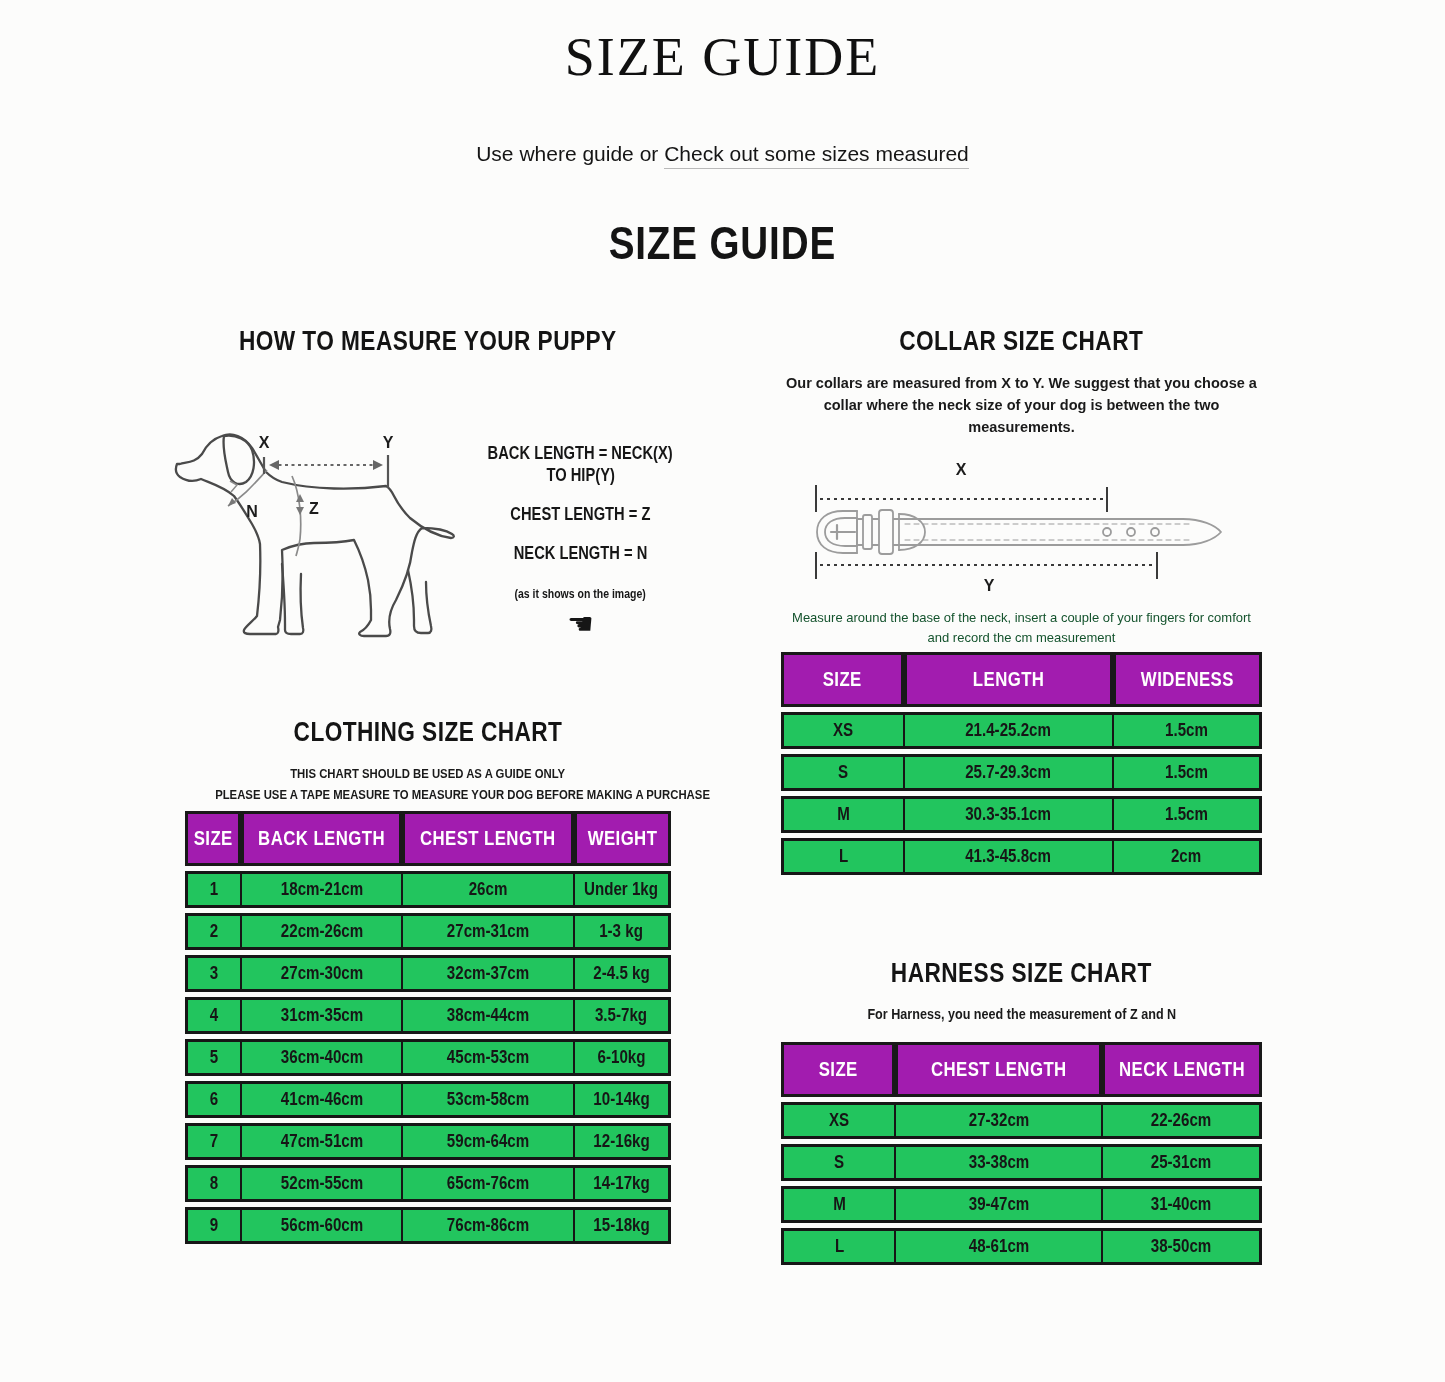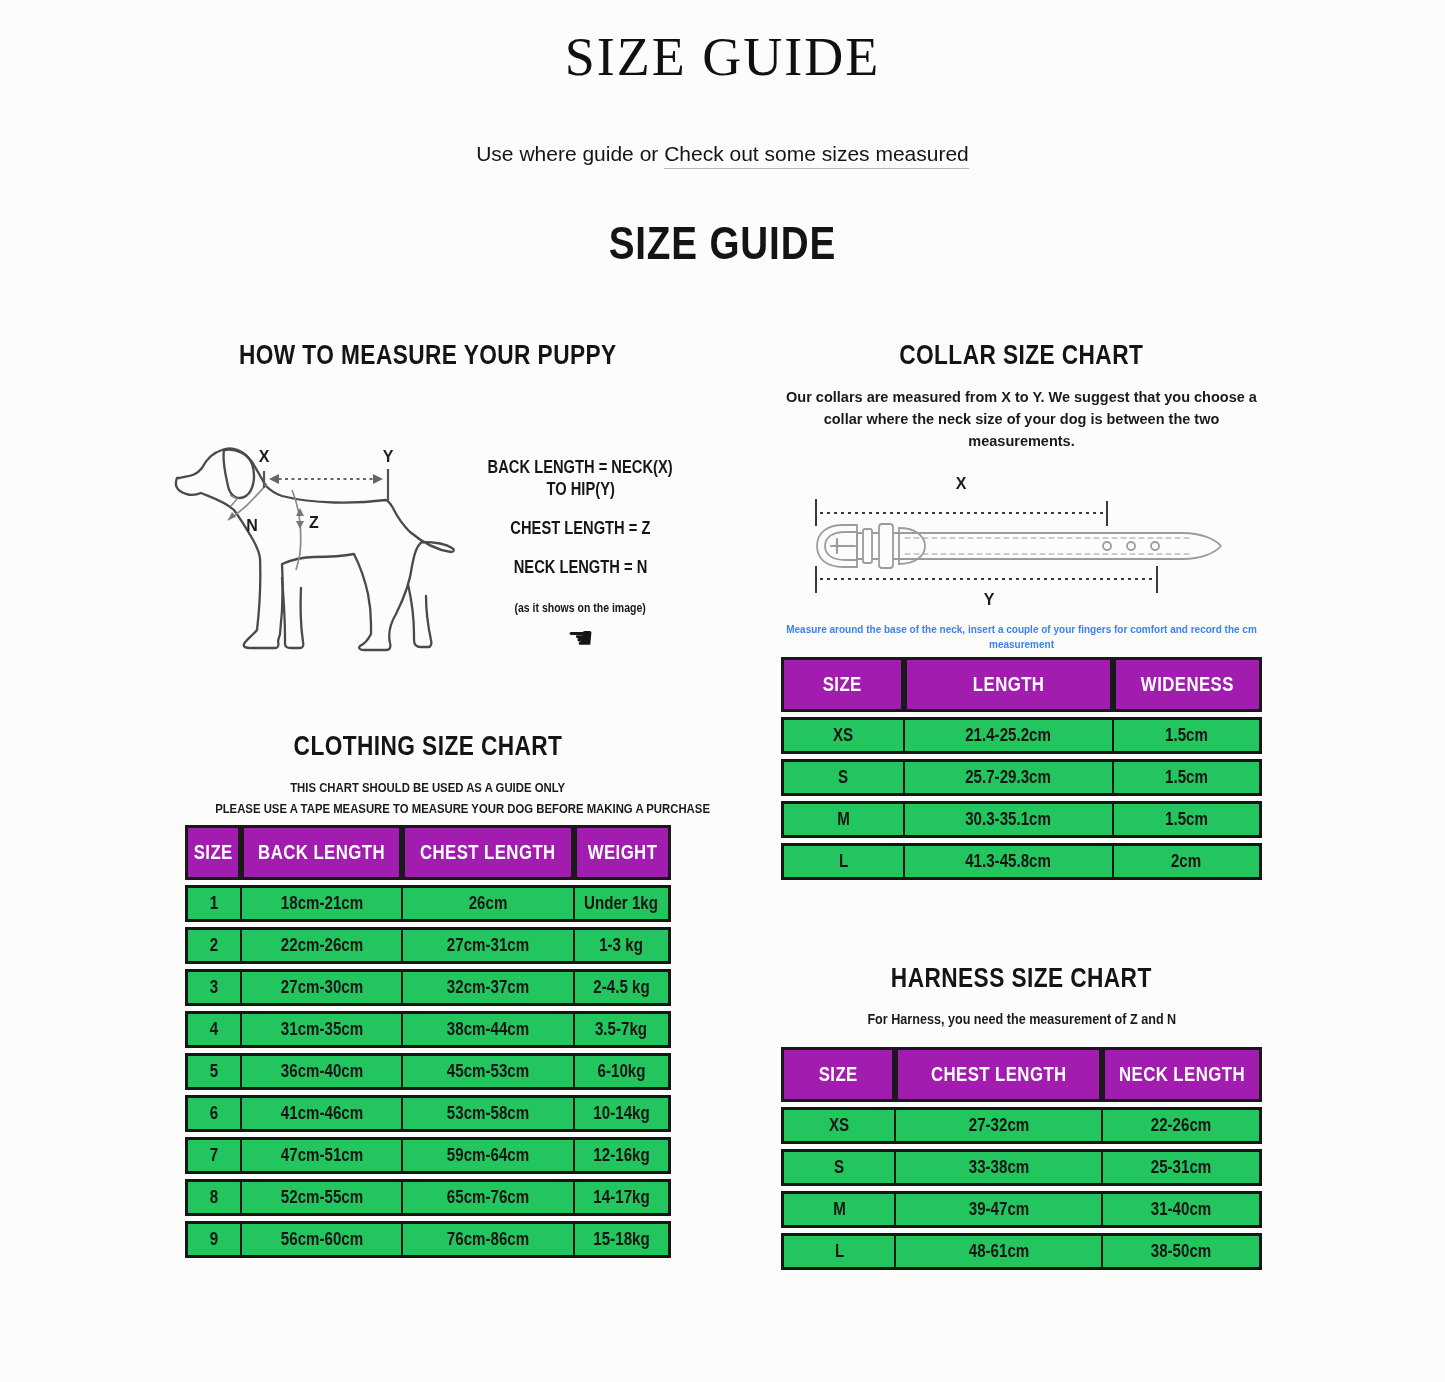--- a/index.html
+++ b/index.html
@@ -13,38 +13,38 @@
     font-size:54px;letter-spacing:2px;margin:0;color:#101010;
   }
   .sub{margin:54px 0 0 0;font-size:21px;color:#151515;}
   .sub a{color:#151515;text-decoration:none;border-bottom:1px solid #b9b9b9;padding-bottom:3px;cursor:pointer;}
   .hdr h2{margin:50px 0 0 0;font-size:46px;font-weight:700;letter-spacing:1px;color:#141414;}
 
   
   .cz{display:inline-block;transform:scaleX(.84);transform-origin:50% 50%;white-space:nowrap;}
 
   
-  .cols{display:flex;justify-content:center;gap:78px;margin-top:70px;}
+  .cols{display:flex;justify-content:center;gap:78px;margin-top:56px;}
   .col{text-align:center;}
   .col-left{width:520px;}
   .col-right{width:512px;}
   .col h3{margin:0;font-size:27px;font-weight:700;letter-spacing:.5px;color:#141414;}
 
   
   .measure-row{display:flex;justify-content:center;align-items:flex-start;gap:6px;margin-top:52px;height:256px;}
   .dog-box{flex:0 0 300px;}
   .legend{flex:0 0 214px;padding-top:34px;font-weight:700;}
   .leg{font-size:17.5px;line-height:1.25;margin:0 0 17px 0;}
   .leg-note{font-size:12.5px;margin:22px 0 0 0;}
   .hand{font-family:"DejaVu Sans",sans-serif;font-size:30px;margin-top:8px;line-height:1;}
 
   
   .note{font-weight:700;font-size:13.5px;line-height:1.55;margin:0;color:#1a1a1a;}
   .desc{font-weight:700;font-size:14.5px;line-height:1.5;margin:16px auto 0 auto;max-width:505px;color:#1a1a1a;}
-  .mnote{font-weight:700;font-size:10px;line-height:1.5;margin:2px auto 0 auto;max-width:480px;color:#3b82f6;}
+  .mnote{font-weight:400;font-size:13px;line-height:1.5;margin:2px auto 0 auto;max-width:480px;color:#14532d;}
   .hnote{font-weight:700;font-size:15px;margin-top:16px;color:#1a1a1a;}
 
   
   table.chart{border-collapse:separate;border-spacing:0 5px;margin:0 auto;}
   .t-clothing{width:486px;margin-top:34px;}
   .t-collar{width:481px;margin-top:28px;}
   .t-harness{width:481px;margin-top:26px;}
   table.chart th{
     background:#a21caf;color:#fff;border:3px solid #191919;
     font-size:20px;font-weight:700;padding:13px 2px;letter-spacing:.5px;

